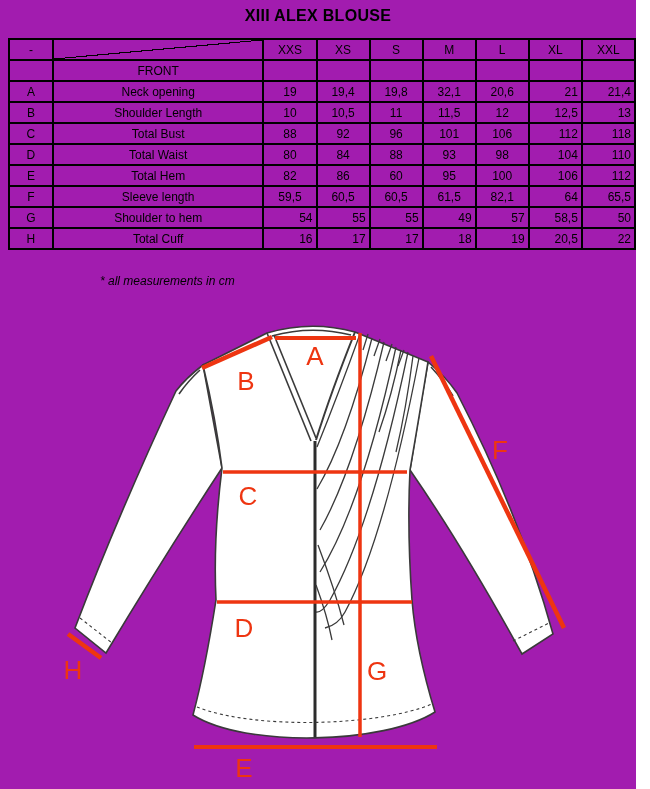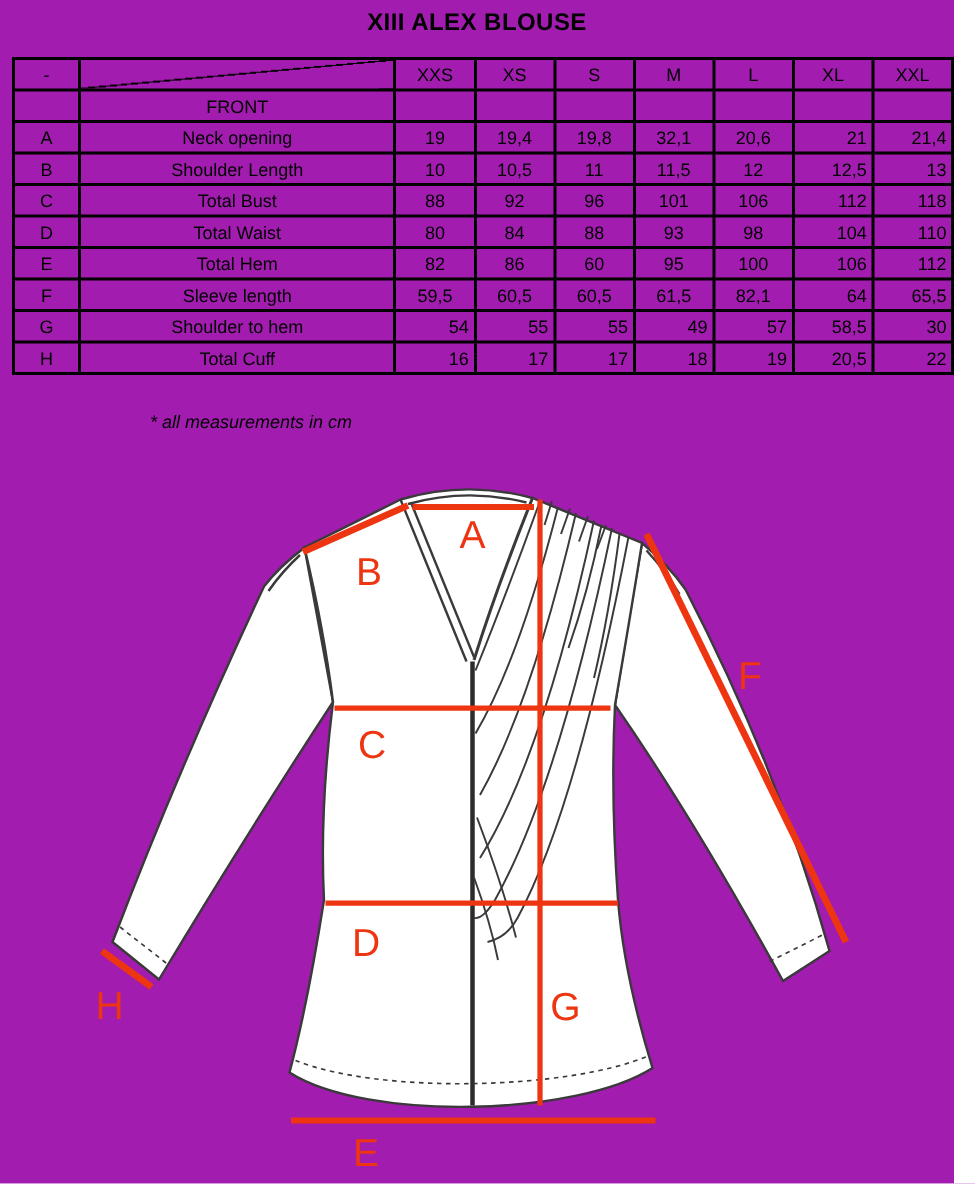--- a/index.html
+++ b/index.html
@@ -149,21 +149,21 @@
         </tr>
         <tr>
           <th class="letter-cell">G</th>
           <td>Shoulder to hem</td>
           <td class="val right">54</td>
           <td class="val right">55</td>
           <td class="val right">55</td>
           <td class="val right">49</td>
           <td class="val right">57</td>
           <td class="val right">58,5</td>
-          <td class="val right">30</td>
+          <td class="val right">50</td>
         </tr>
         <tr>
           <th class="letter-cell">H</th>
           <td>Total Cuff</td>
           <td class="val right">16</td>
           <td class="val right">17</td>
           <td class="val right">17</td>
           <td class="val right">18</td>
           <td class="val right">19</td>
           <td class="val right">20,5</td>

